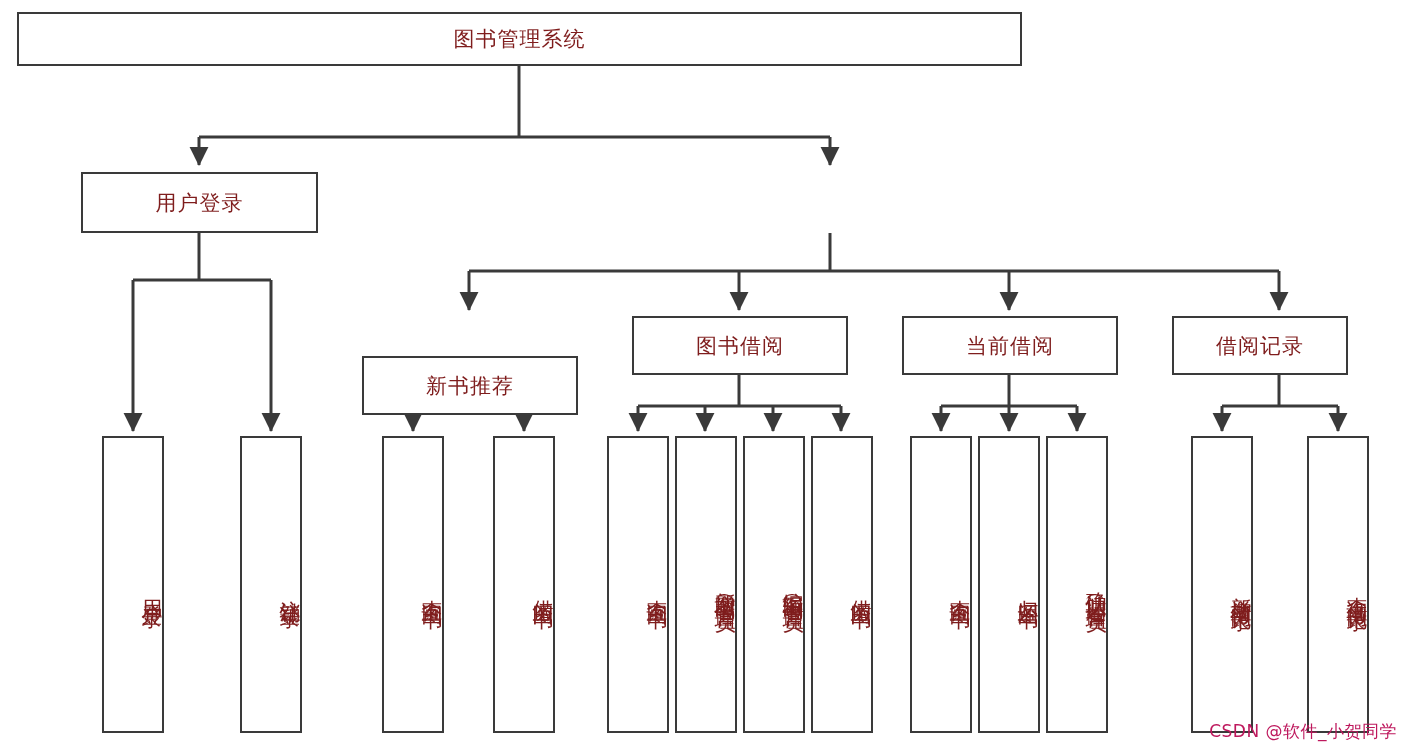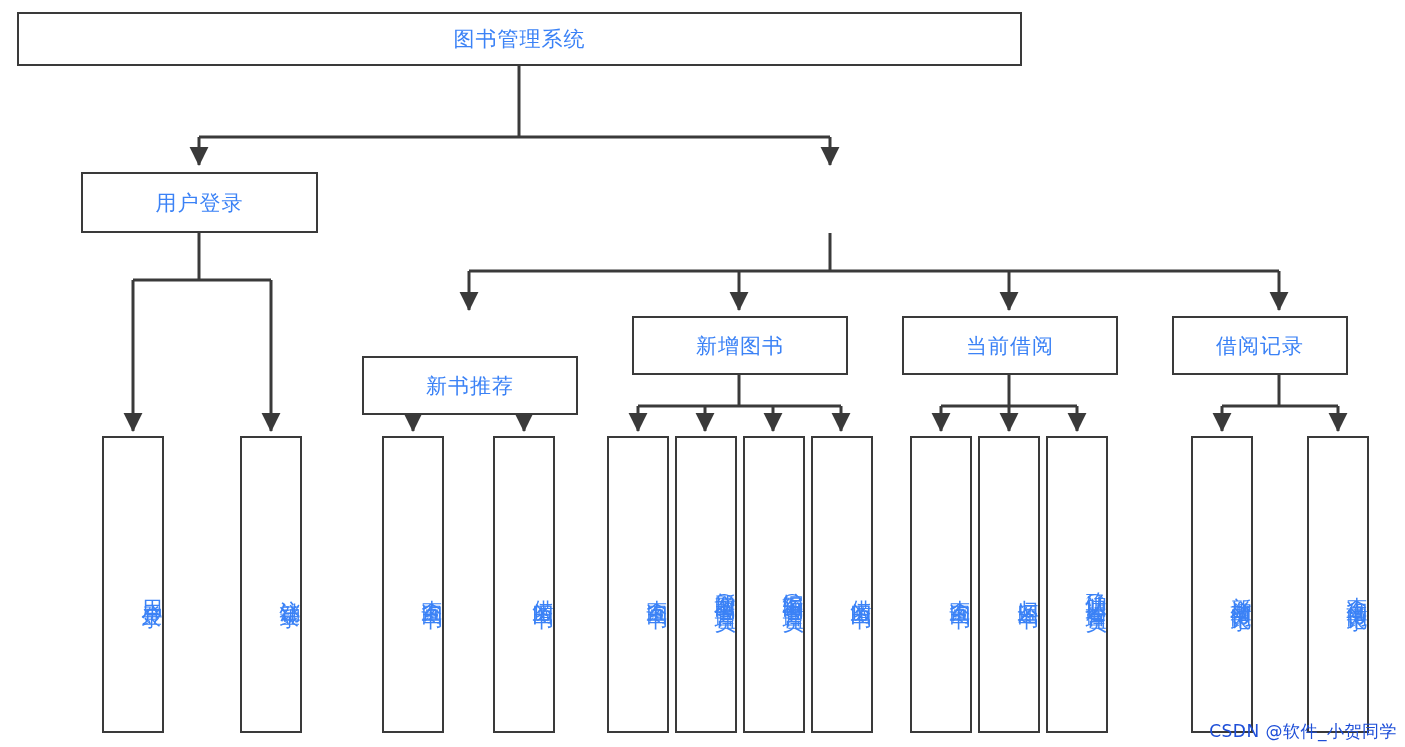--- a/index.html
+++ b/index.html
@@ -25,21 +25,21 @@
     height: 747px;
   }
   .node {
     position: absolute;
     box-sizing: border-box;
     border: 2px solid #3a3a3a;
     background: #ffffff;
     display: flex;
     align-items: center;
     justify-content: center;
-    color: #3b82f6;
+    color: #7f1d1d;
   }
   .node.horiz {
     font-size: 21px;
     letter-spacing: 1px;
   }
   .node.vert {
     writing-mode: vertical-rl;
     text-orientation: upright;
     font-size: 21px;
     letter-spacing: 3px;
@@ -51,21 +51,21 @@
   .node.vert .vtext {
     writing-mode: vertical-rl;
     text-orientation: upright;
     white-space: nowrap;
   }
   #watermark {
     position: absolute;
     right: 8px;
     bottom: 4px;
     font-size: 17px;
-    color: #1d4ed8;
+    color: #be185d;
     letter-spacing: 0.5px;
     white-space: nowrap;
     pointer-events: none;
   }
 </style>
 </head>
 <body>
 
 <div id="canvas">
 
@@ -124,21 +124,21 @@
   </div>
 
   <div class="node horiz" style="left:81px; top:172px; width:237px; height:61px;">
     <span>用户登录</span>
   </div>
 
   <div class="node horiz" style="left:362px; top:316px; width:216px; height:59px;margin-top:40px;">
     <span>新书推荐</span>
   </div>
   <div class="node horiz" style="left:632px; top:316px; width:216px; height:59px;">
-    <span>新增图书</span>
+    <span>图书借阅</span>
   </div>
   <div class="node horiz" style="left:902px; top:316px; width:216px; height:59px;">
     <span>当前借阅</span>
   </div>
   <div class="node horiz" style="left:1172px; top:316px; width:176px; height:59px;">
     <span>借阅记录</span>
   </div>
 
   <div class="node vert" style="left:102px; top:436px; width:62px; height:297px;">
     <span class="vtext">用户登录</span>

